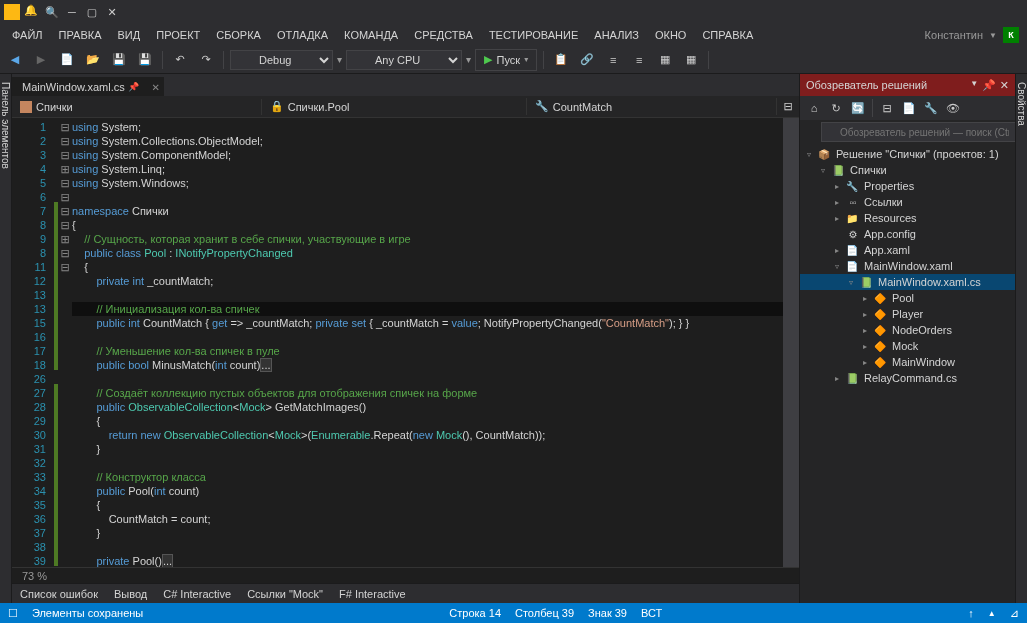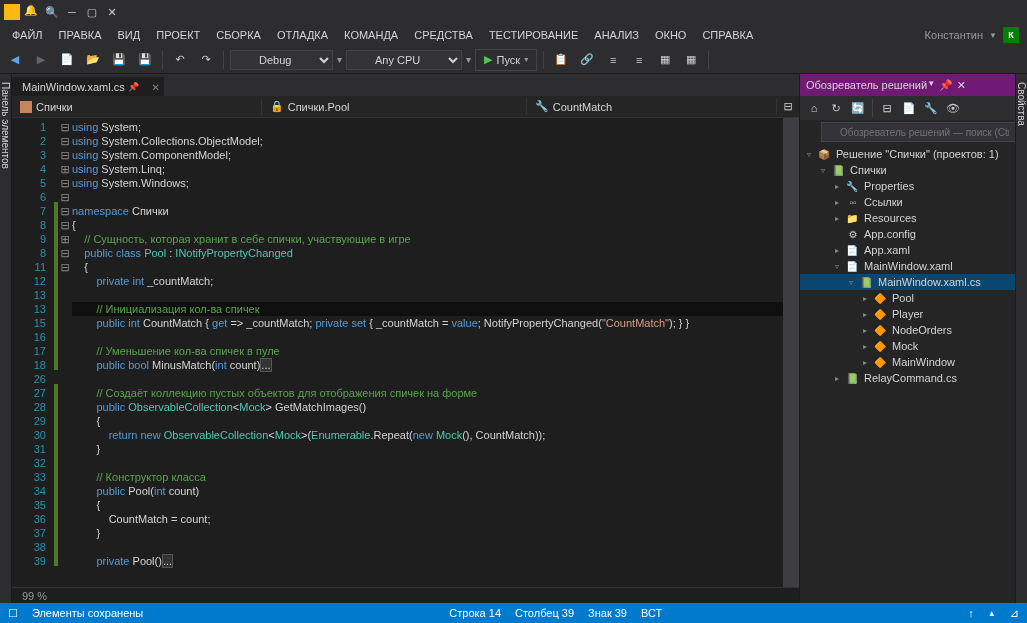--- a/index.html
+++ b/index.html
@@ -47,21 +47,21 @@
 .code .hl{background:#0f0f0f}
 .kw{color:#569cd6}
 .cm{color:#57a64a}
 .ty{color:#4ec9b0}
 .st{color:#d69d85}
 .id{color:#d4d4d4}
 .editor-scroll-v{width:16px;background:#3e3e42}
 .editor-footer{background:#1e1e1e;height:16px;display:flex;align-items:center;padding:0 6px;color:#999;font-size:10px;border-top:1px solid #333}
 .editor-zoom{padding:0 4px}
 .solution-pane{width:216px;background:#252526;display:flex;flex-direction:column;border-left:1px solid #1b1b1c}
-.pane-header{background:#701a75;height:22px;display:flex;align-items:center;padding:0 6px;color:#d4d4d4;font-size:11px}
+.pane-header{background:#7f1d1d;height:22px;display:flex;align-items:center;justify-content:space-between;padding:0 6px;color:#d4d4d4;font-size:11px}
 .pane-tools{background:#2d2d30;height:24px;display:flex;align-items:center;padding:0 4px;gap:2px}
 .pane-tbtn{width:20px;height:20px;display:flex;align-items:center;justify-content:center;color:#ccc;cursor:pointer;font-size:11px}
 .pane-search{background:#333337;border:1px solid #434346;color:#999;padding:2px 18px;margin:2px 21px;height:20px;width:calc(100% - 8px);font-size:10px}
 .tree{flex:1;overflow-y:auto;padding:2px 0}
 .tree-node{display:flex;align-items:center;padding:1px 4px;gap:4px;color:#d4d4d4;font-size:11px;cursor:pointer;height:16px}
 .tree-node.sel{background:#094771}
 .tree-arrow{width:10px;color:#888;font-size:8px;text-align:center}
 .tree-icon{width:14px;height:14px;display:flex;align-items:center;justify-content:center;font-size:10px}
 .right-pane{width:12px;background:#2d2d30;writing-mode:vertical-lr;text-orientation:mixed;border-left:1px solid #1b1b1c;display:flex;align-items:center;padding-top:8px;color:#d4d4d4;font-size:10px}
 .bottombar{background:#2d2d30;height:20px;display:flex;align-items:center;padding:0 8px;gap:16px;border-top:1px solid #1b1b1c}
@@ -274,23 +274,30 @@
           <div style="text-align: center;">⊟</div>
           <div style="text-align: center;"></div>
           <div style="text-align: center;"></div>
           <div style="text-align: center;"></div>
           <div style="text-align: center;"></div>
         </div>
       <div class="code" id="code"><div class="line"><span class="kw">using</span> <span class="id">System;</span></div><div class="line"><span class="kw">using</span> <span class="id">System.Collections.ObjectModel;</span></div><div class="line"><span class="kw">using</span> <span class="id">System.ComponentModel;</span></div><div class="line"><span class="kw">using</span> <span class="id">System.Linq;</span></div><div class="line"><span class="kw">using</span> <span class="id">System.Windows;</span></div><div class="line">&nbsp;</div><div class="line"><span class="kw">namespace</span> <span class="id">Спички</span></div><div class="line">{</div><div class="line">    <span class="cm">// Сущность, которая хранит в себе спички, участвующие в игре</span></div><div class="line">    <span class="kw">public class</span> <span class="ty">Pool</span> : <span class="ty">INotifyPropertyChanged</span></div><div class="line">    {</div><div class="line">        <span class="kw">private int</span> _countMatch;</div><div class="line">&nbsp;</div><div class="line hl">        <span class="cm">// Инициализация кол-ва спичек</span></div><div class="line">        <span class="kw">public int</span> CountMatch { <span class="kw">get</span> =&gt; _countMatch; <span class="kw">private set</span> { _countMatch = <span class="kw">value</span>; NotifyPropertyChanged(<span class="st">"CountMatch"</span>); } }</div><div class="line">&nbsp;</div><div class="line">        <span class="cm">// Уменьшение кол-ва спичек в пуле</span></div><div class="line">        <span class="kw">public bool</span> MinusMatch(<span class="kw">int</span> count)<span style="background:#333;border:1px solid #555">...</span></div><div class="line">&nbsp;</div><div class="line">        <span class="cm">// Создаёт коллекцию пустых объектов для отображения спичек на форме</span></div><div class="line">        <span class="kw">public</span> <span class="ty">ObservableCollection</span>&lt;<span class="ty">Mock</span>&gt; GetMatchImages()</div><div class="line">        {</div><div class="line">            <span class="kw">return new</span> <span class="ty">ObservableCollection</span>&lt;<span class="ty">Mock</span>&gt;(<span class="ty">Enumerable</span>.Repeat(<span class="kw">new</span> <span class="ty">Mock</span>(), CountMatch));</div><div class="line">        }</div><div class="line">&nbsp;</div><div class="line">        <span class="cm">// Конструктор класса</span></div><div class="line">        <span class="kw">public</span> Pool(<span class="kw">int</span> count)</div><div class="line">        {</div><div class="line">            CountMatch = count;</div><div class="line">        }</div><div class="line">&nbsp;</div><div class="line">        <span class="kw">private</span> Pool()<span style="background:#333;border:1px solid #555">...</span></div></div>
       <div class="editor-scroll-v"></div>
     </div>
     <div class="editor-footer">
-      <span class="editor-zoom">99 %</span>
+      <span class="editor-zoom">73 %</span>
       <span style="flex:1"></span>
     </div>
+    <div class="bottombar" id="bottom-tabs">
+        <span class="bottom-item">Список ошибок</span>
+        <span class="bottom-item">Вывод</span>
+        <span class="bottom-item">C# Interactive</span>
+        <span class="bottom-item">Ссылки "Mock"</span>
+        <span class="bottom-item">F# Interactive</span>
+      </div>
   </div>
 
   <div class="solution-pane">
     <div class="pane-header">
       <span>Обозреватель решений</span>
       <span style="display:flex;gap:4px">
           <span style="font-size:8px">▼</span>
           <span>📌</span>
           <span>✕</span>
         </span>

